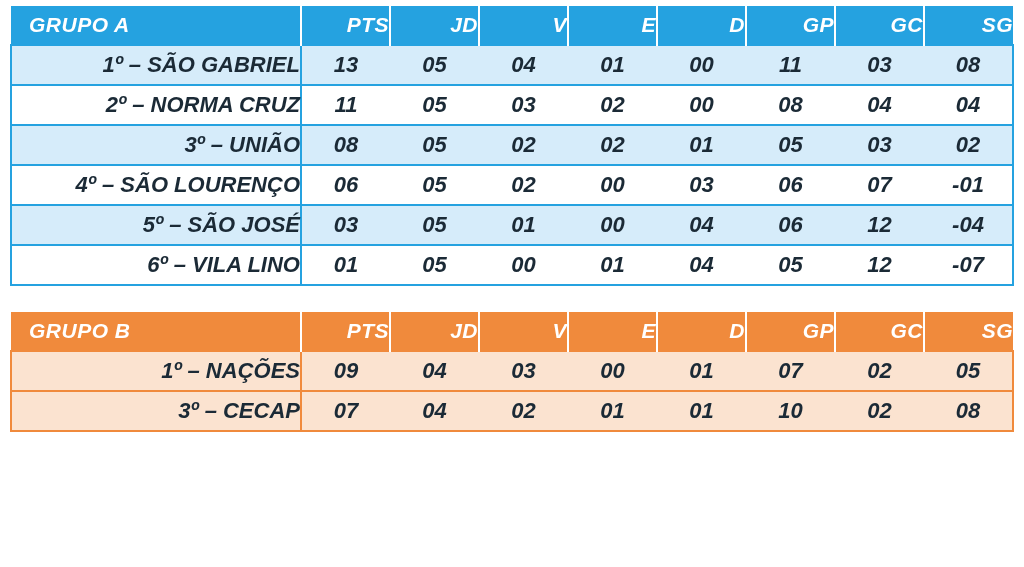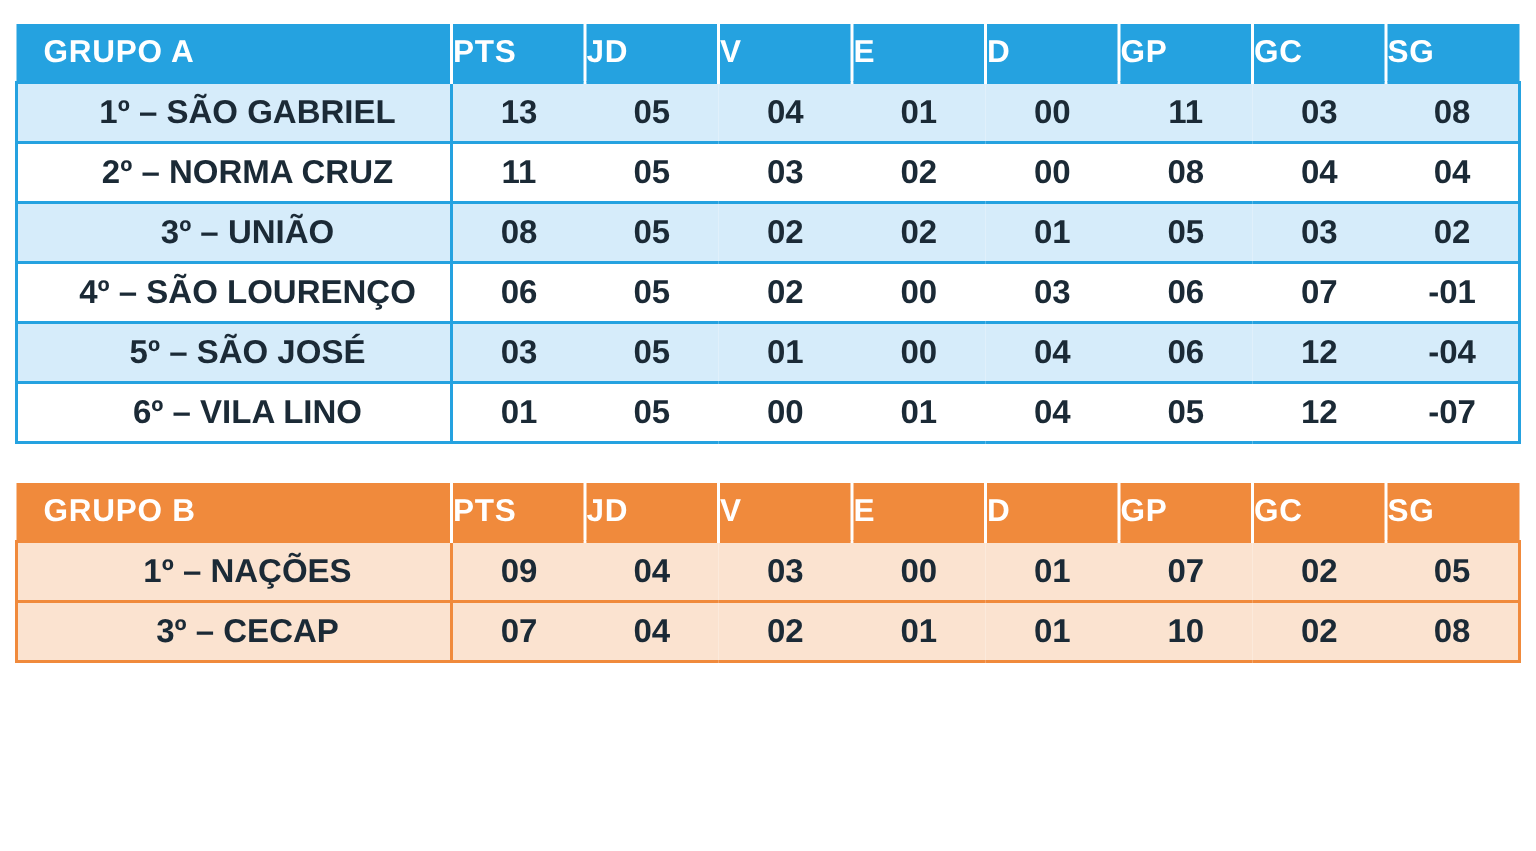--- a/index.html
+++ b/index.html
@@ -12,41 +12,42 @@
     height: 567px;
     font-family: "Liberation Sans", sans-serif;
     color: #1b2a36;
     overflow: hidden;
   }
   .page {
     width: 1024px;
     height: 545px;
     position: relative;
     box-sizing: border-box;
-    padding: 16px 10px 0 10px;
+    padding: 6px 10px 0 10px;
+    font-style: italic;
   }
   table.standings {
     border-collapse: collapse;
     table-layout: fixed;
     width: 1004px;
   }
   table.standings td, table.standings th {
     padding: 0;
     margin: 0;
   }
   
   col.c-team { width: 290px; }
   col.c-stat { width: 89px; }
 
   .hdr-cell {
     height: 38px;
     font-size: 21px;
     font-weight: bold;
     color: #ffffff;
-    text-align: left;
+    text-align: right;
     vertical-align: middle;
     letter-spacing: 0.5px;
   }
   .hdr-cell.team {
     text-align: left;
     padding-left: 18px;
   }
   .grp-a .hdr-cell { background: #25A2E0; border-right: 2px solid #ffffff; }
   .grp-a .hdr-cell:last-child { border-right: none; }
   .grp-b .hdr-cell { background: #F08A3C; border-right: 2px solid #ffffff; }
@@ -55,21 +56,21 @@
   .row-cell {
     height: 40px;
     font-size: 22px;
     font-weight: bold;
     text-align: center;
     vertical-align: middle;
     color: #1b2a36;
     box-sizing: border-box;
   }
   .row-cell.team {
-    text-align: center;
+    text-align: right;
     padding-left: 18px;
     font-size: 22px;
   }
   
   .grp-a tbody td {
     border-bottom: 2px solid #25A2E0;
   }
   .grp-a tbody tr:first-child td {
     border-top: 2px solid #25A2E0;
   }

